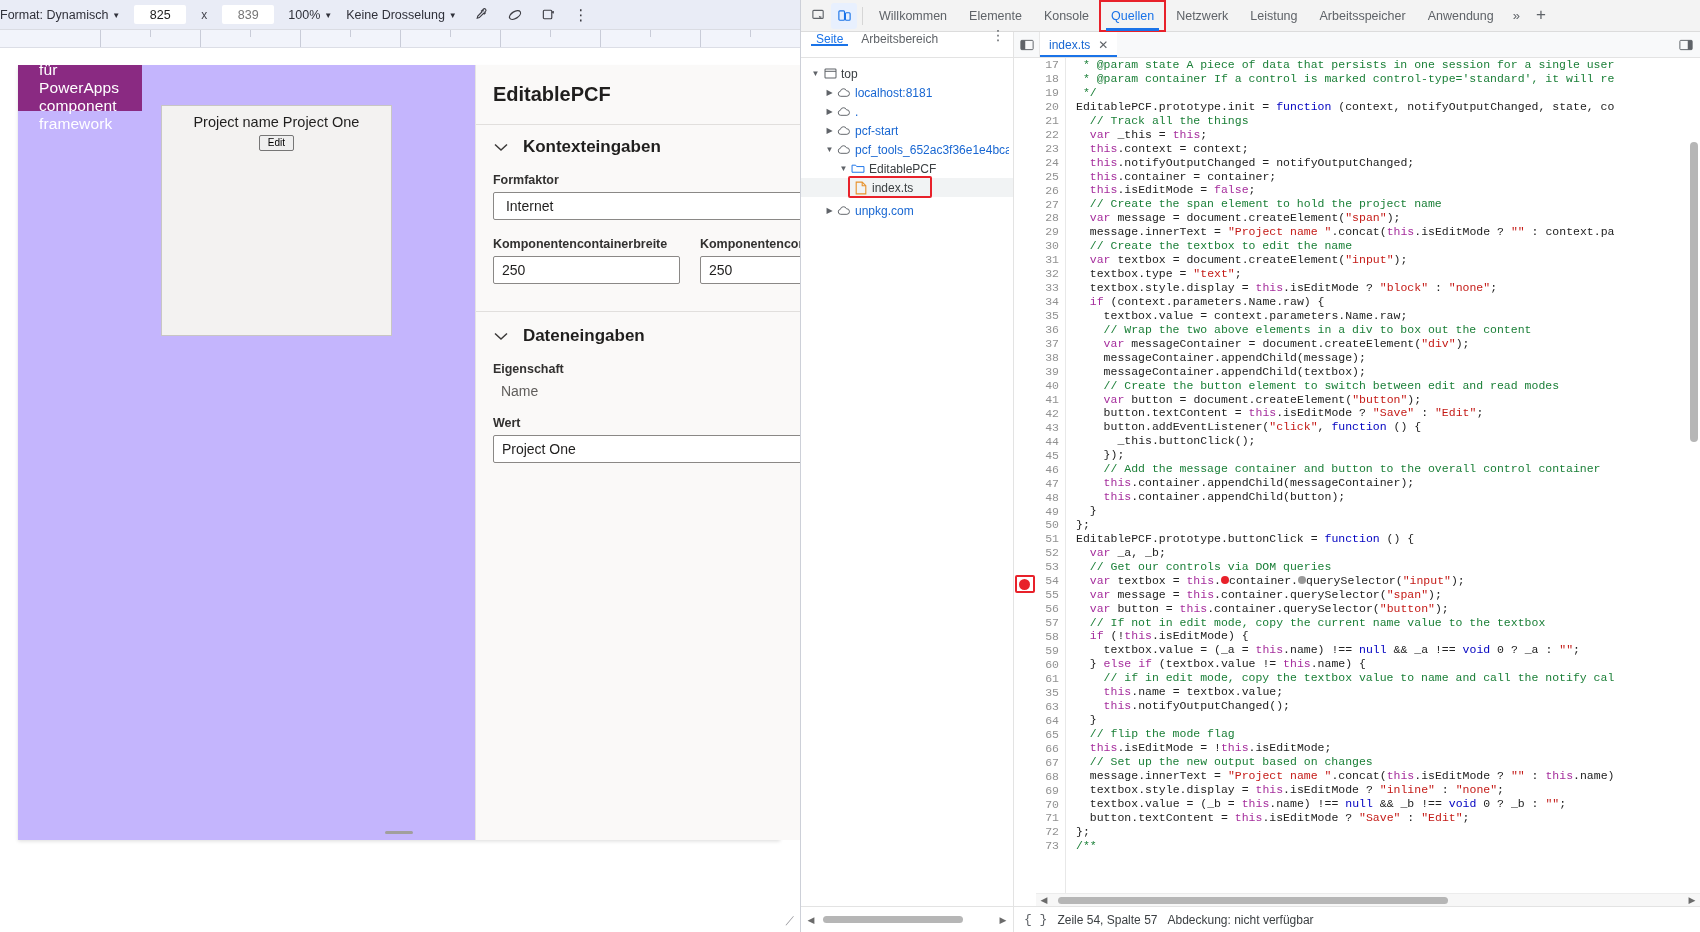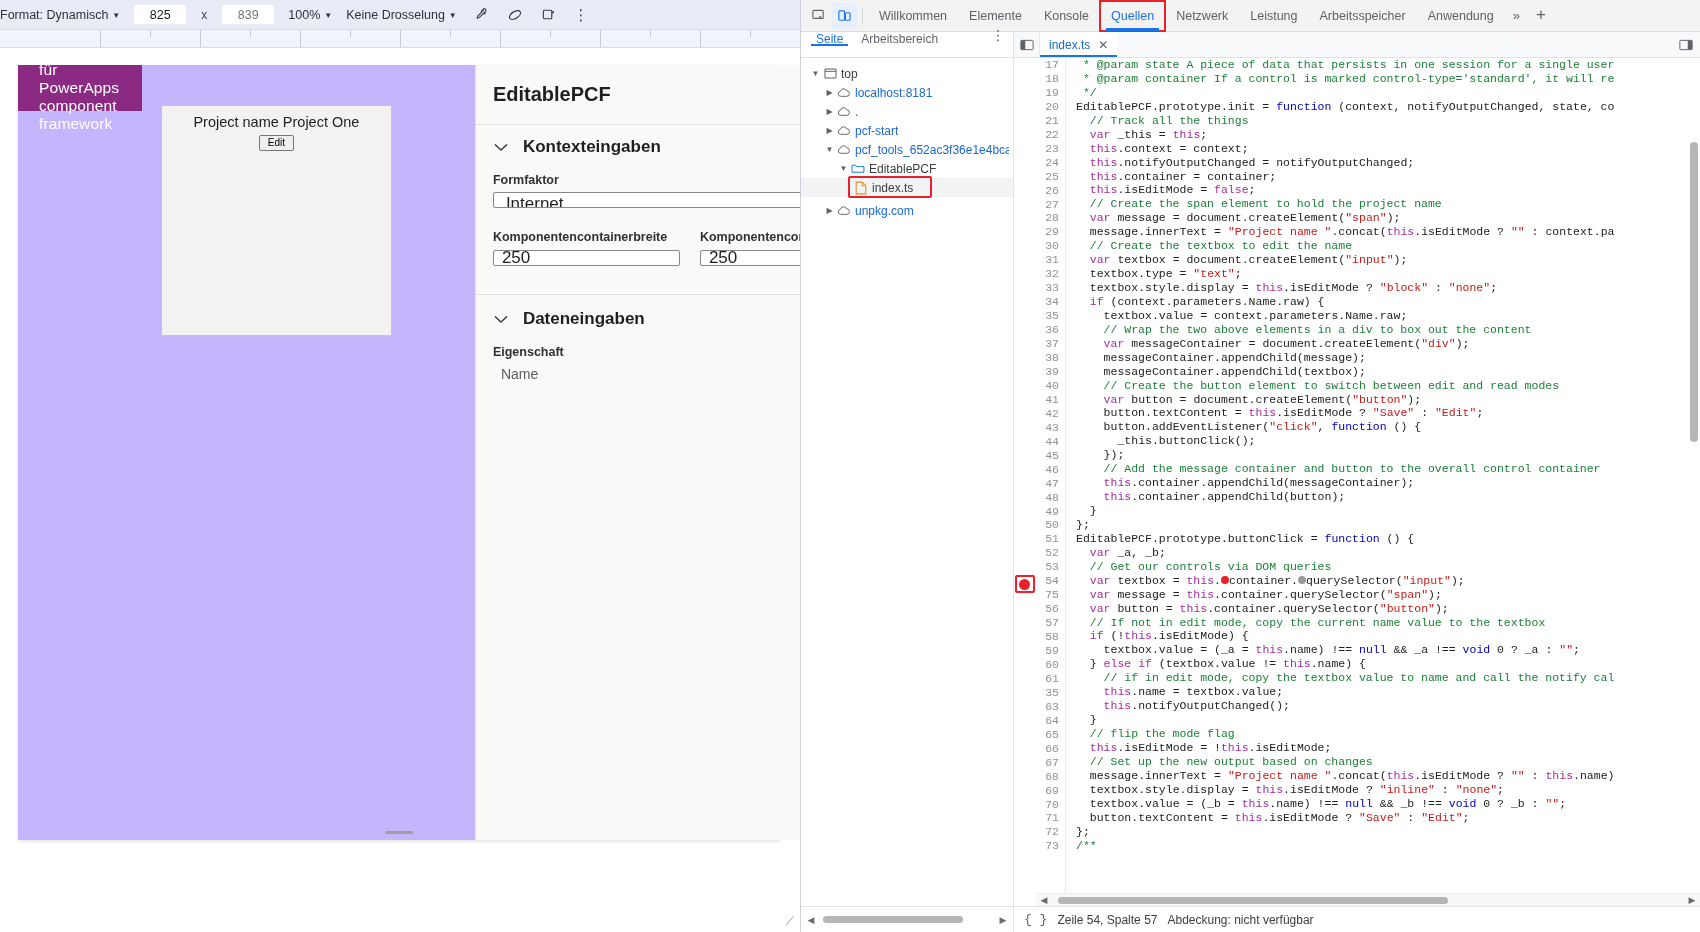--- a/index.html
+++ b/index.html
@@ -120,24 +120,24 @@
     width: 16px; height: 16px; display: inline-flex;
     align-items: center; justify-content: center; color: #3b3a39;
   }
   .field-label {
     font-size: 12.5px; font-weight: bold; color: #323130;
     margin-bottom: 5px;
   }
   .field-row { display: flex; gap: 20px; }
   .field { margin-bottom: 17px; }
   .txt, .sel {
-    width: 100%; height: 16px;
+    width: 100%; height: 28px;
     border: 1px solid #8a8886; border-radius: 2px;
     background: #ffffff; color: #201f1e;
-    font-size: 17px; font-family: "Liberation Sans", sans-serif;
+    font-size: 14px; font-family: "Liberation Sans", sans-serif;
     padding: 0 8px;
   }
   .sel { padding-right: 4px; }
   .readonly-val {
     font-size: 14px; color: #605e5c; padding: 2px 0 0 8px;
   }
   .hsplit {
     position: absolute; right: -1px; top: 50%; transform: translateY(-50%);
     width: 4px; height: 26px; background: #c8c6c4; border-radius: 2px;
   }
@@ -440,20 +440,24 @@
                   </svg>
                 </span>
                 <span>Dateneingaben</span>
               </div>
 
               <div class="field">
                 <div class="field-label">Eigenschaft</div>
                 <div class="readonly-val">Name</div>
               </div>
 
+              <div class="field">
+                <div class="field-label">Wert</div>
+                <input class="txt" value="Project One" style="">
+              </div>
 
             </div>
 
             <div class="hsplit"></div>
           </div>
         </div>
 
         <div class="harness-handle"></div>
       </div>
       <div class="resize-corner">⟋</div>
@@ -665,21 +669,21 @@
                 <div class="ln">45</div>
                 <div class="ln">46</div>
                 <div class="ln">47</div>
                 <div class="ln">48</div>
                 <div class="ln">49</div>
                 <div class="ln">50</div>
                 <div class="ln">51</div>
                 <div class="ln">52</div>
                 <div class="ln">53</div>
                 <div class="ln">54</div>
-                <div class="ln">75</div>
+                <div class="ln">55</div>
                 <div class="ln">56</div>
                 <div class="ln">57</div>
                 <div class="ln">58</div>
                 <div class="ln">59</div>
                 <div class="ln">60</div>
                 <div class="ln">61</div>
                 <div class="ln">35</div>
                 <div class="ln">63</div>
                 <div class="ln">64</div>
                 <div class="ln">65</div>

